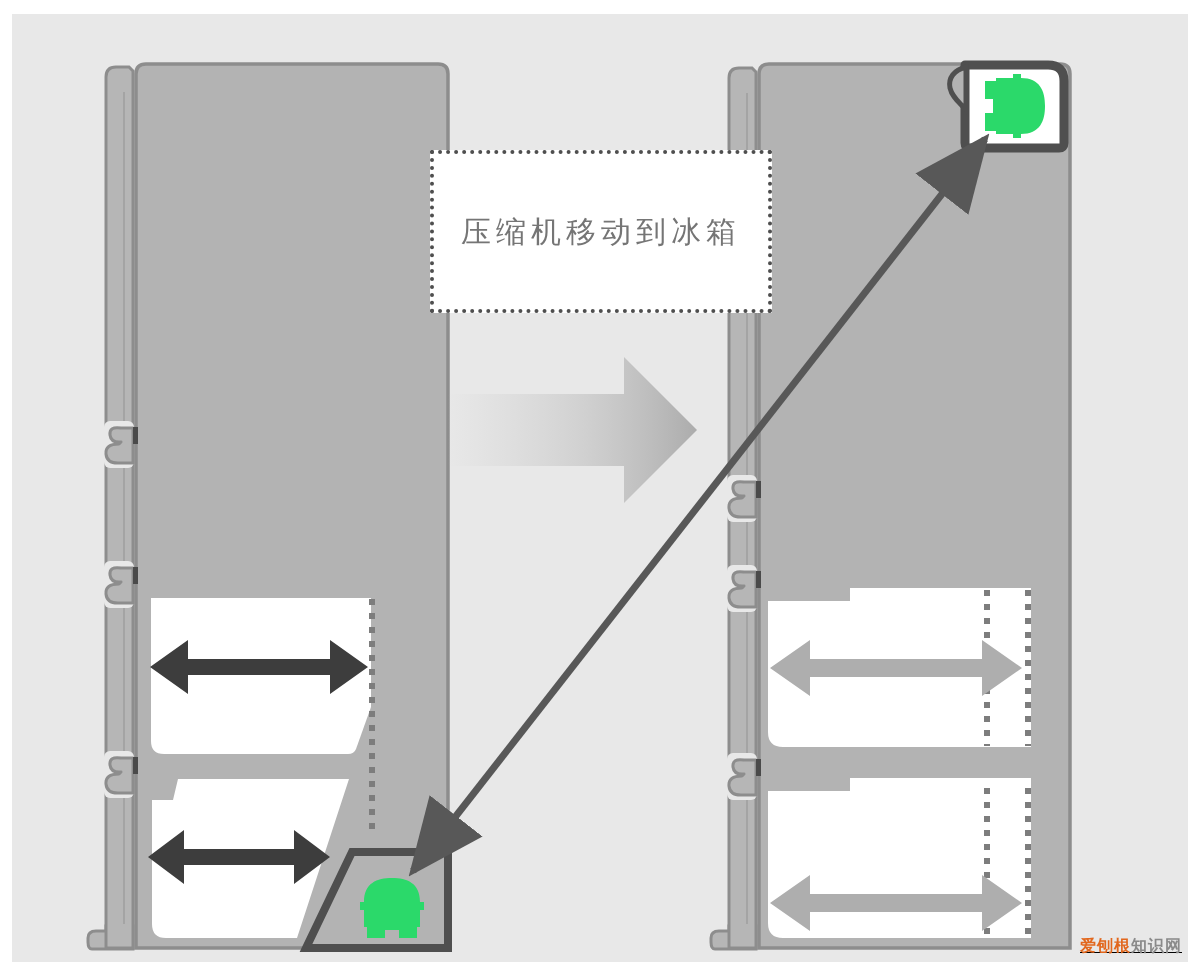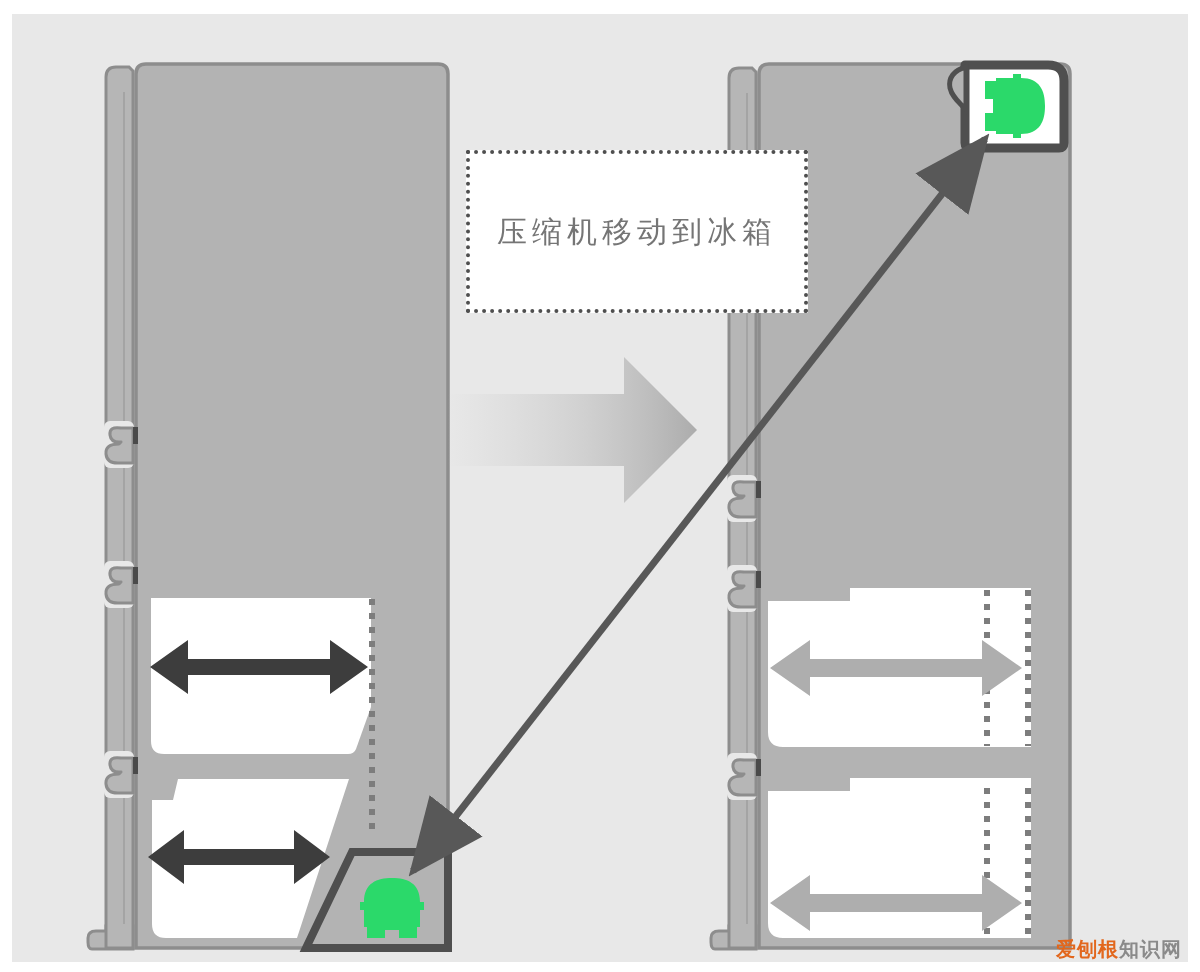--- a/index.html
+++ b/index.html
@@ -55,37 +55,37 @@
     position: absolute;
     left: 430px; top: 150px;
     width: 342px; height: 163px;
     background: #ffffff;
     border: 4px dotted var(--annotation-border);
     z-index: 2;
     display: flex;
     flex-direction: column;
     justify-content: center;
     align-items: center;
-    margin-left: 36px;
   }
   .annotation-line {
     color: var(--annotation-text);
     font-size: 30px;
     line-height: 44px;
     letter-spacing: 5px;
     white-space: nowrap;
   }
   .watermark {
     position: absolute;
     right: 18px; top: 936px;
     z-index: 3;
-    font-size: 20px;
+    font-size: 16px;
     font-weight: bold;
     letter-spacing: 1px;
     white-space: nowrap;
+    text-decoration: underline;
   }
   .watermark .brand { color: var(--watermark-orange); }
   .watermark .site  { color: var(--watermark-gray); }
 </style>
 </head>
 <body>
 
 <div class="stage">
 
   <svg class="diagram-svg" width="1200" height="972" viewBox="0 0 1200 972">

